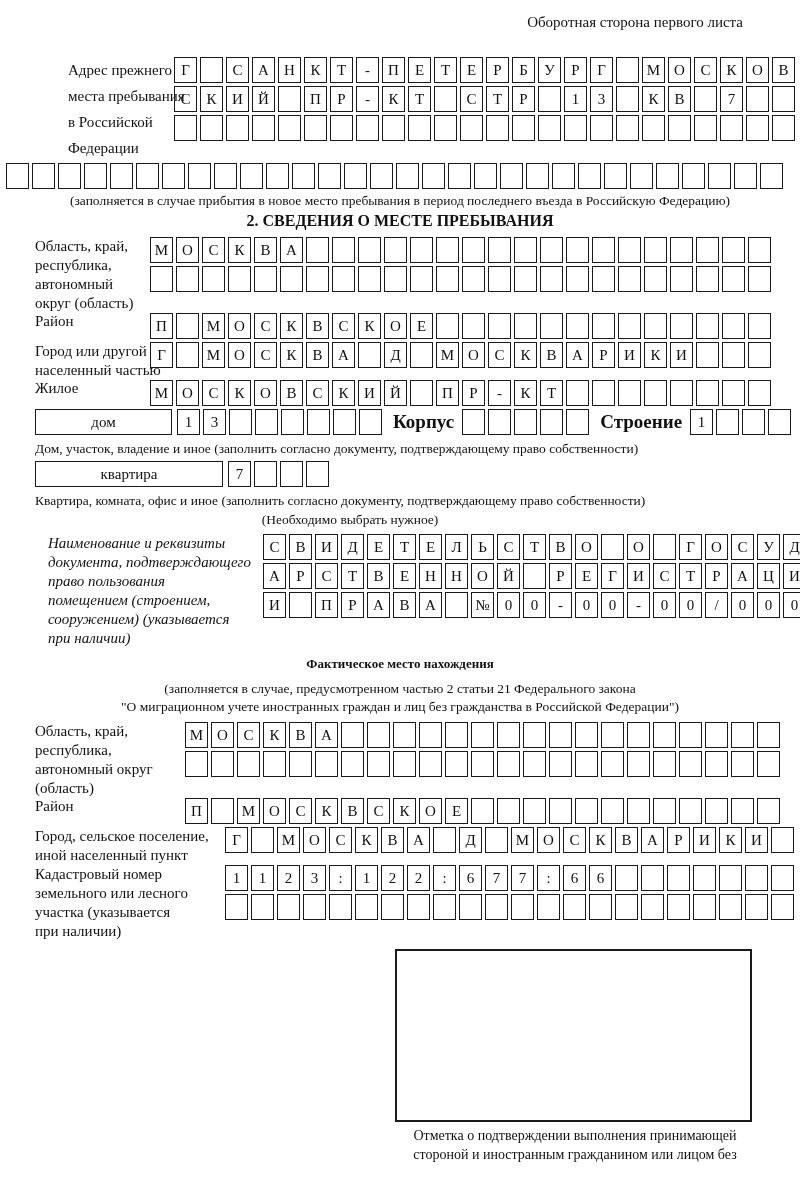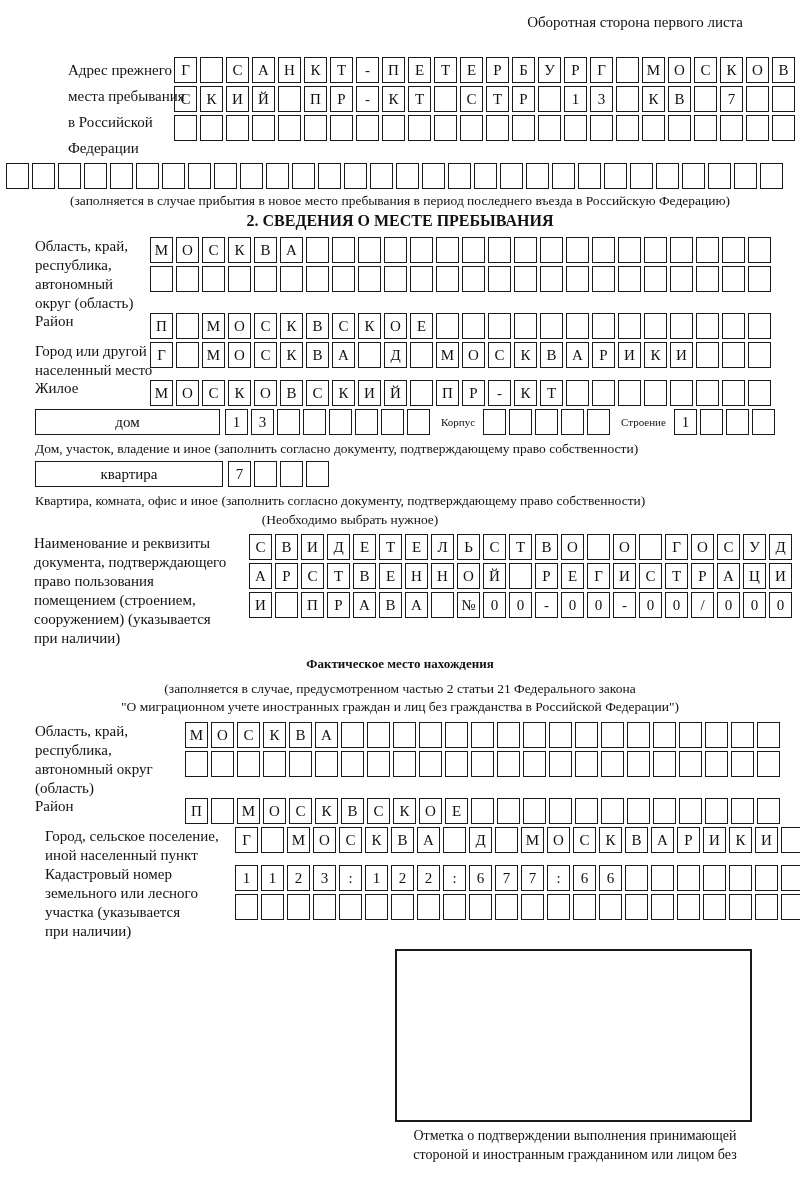--- a/index.html
+++ b/index.html
@@ -6,37 +6,37 @@
   body{width:800px;height:1180px;overflow:hidden;color:#111;
        font-family:"Liberation Serif","DejaVu Serif",serif;}
   .page{position:relative;width:800px;height:1180px;padding-top:14px;box-sizing:border-box;}
   .header-note{text-align:right;padding-right:57px;font-size:15px;margin-bottom:26px;}
   .frow{display:flex;align-items:flex-start;}
   .flabel{flex:none;font-size:15px;}
   .flabel .line{line-height:19px;white-space:nowrap;}
   .lbl-a{margin-left:68px;width:106px;}
   .lbl-a .line{line-height:26px;}
   .lbl-b{margin-left:35px;width:115px;}
-  .lbl-c{margin-left:34px;width:215px;}
+  .lbl-c{margin-left:48px;width:215px;font-style:italic;}
   .lbl-d{margin-left:35px;width:150px;}
-  .lbl-e{margin-left:45px;width:190px;}
+  .lbl-e{margin-left:35px;width:190px;}
   .rows{flex:none;}
   .cellrow{display:flex;height:26px;margin-bottom:3px;flex:none;}
   .cell{flex:none;box-sizing:border-box;width:23px;height:26px;border:1.8px solid #1a1a1a;
         margin-right:3px;display:flex;align-items:center;justify-content:center;
         font-size:15px;line-height:1;}
   .fullrow{margin-left:6px;}
   .caption{font-size:13.5px;line-height:17px;}
   .center{text-align:center;}
   .sec-title{text-align:center;font-weight:bold;font-size:16px;margin:3px 0 7px 0;}
   .widebox{flex:none;box-sizing:border-box;border:1.8px solid #1a1a1a;height:26px;
         display:flex;align-items:center;justify-content:center;font-size:15px;}
-  .dom-box{width:185px;margin-right:5px;}
+  .dom-box{width:137px;margin-right:5px;}
   .kv-box{width:188px;margin-right:5px;}
-  .inline-lbl{flex:none;font-size:11px;line-height:26px;padding:0 8px;}
+  .inline-lbl{flex:none;font-size:19px;line-height:26px;padding:0 8px;font-weight:bold;}
   .house-row,.apt-row{display:flex;margin-left:35px;margin-bottom:2px;}
   .stay-row{display:flex;align-items:center;margin-left:35px;margin-top:5px;}
   .stay-row .txt{font-size:15px;}
   .stay-note{width:700px;text-align:center;font-size:13.5px;margin:3px 0 6px 0;}
   .fact-title{text-align:center;font-weight:bold;font-size:13px;margin:8px 0 8px 0;}
   .fact-note{text-align:center;font-size:13.5px;line-height:18px;margin-bottom:6px;}
   .stamp-box{box-sizing:border-box;margin-left:395px;margin-top:8px;width:357px;height:173px;
         border:2px solid #1a1a1a;}
   .stamp-caption{margin-left:375px;margin-top:5px;width:400px;text-align:center;
         font-size:14px;line-height:18.5px;}
@@ -262,21 +262,21 @@
         <span class="cell"></span>
         <span class="cell"></span>
         <span class="cell"></span>
         <span class="cell"></span>
       </div>
   </div>
 
   <div class="frow">
     <div class="flabel lbl-b">
         <div class="line">Город или другой</div>
-        <div class="line">населенный место</div>
+        <div class="line">населенный частью</div>
       </div>
     <div class="cellrow">
         <span class="cell">Г</span>
         <span class="cell"></span>
         <span class="cell">М</span>
         <span class="cell">О</span>
         <span class="cell">С</span>
         <span class="cell">К</span>
         <span class="cell">В</span>
         <span class="cell">А</span>

